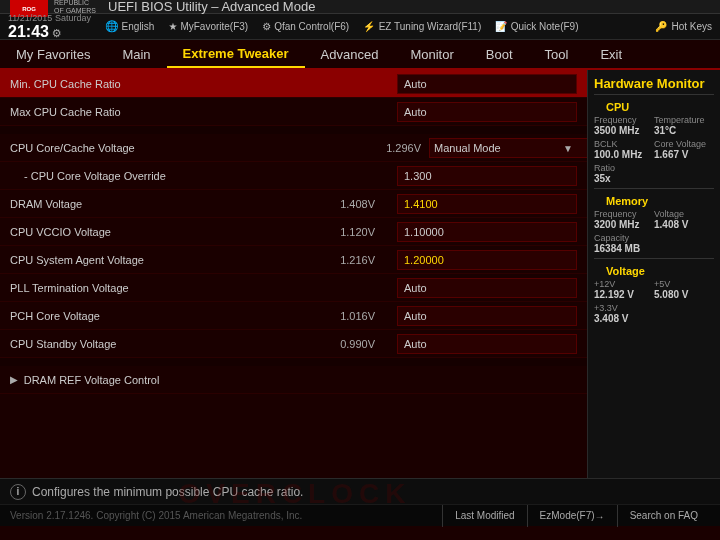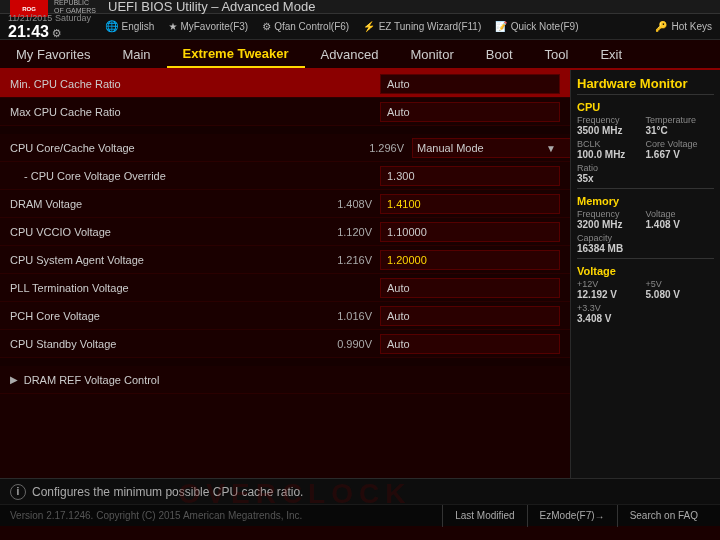--- a/index.html
+++ b/index.html
@@ -136,20 +136,21 @@
     }
     .setting-input {
       width: 180px;
       height: 20px;
       background: #2a0000;
       border: 1px solid #550000;
       color: #ccc;
       font-size: 11px;
       padding: 0 6px;
       outline: none;
+      margin-left: 14px;
     }
     .setting-input.yellow-text {
       color: #ffd700;
     }
     .setting-dropdown {
       width: 180px;
       height: 20px;
       background: #2a0000;
       border: 1px solid #550000;
       color: #ccc;
@@ -187,39 +188,39 @@
       cursor: pointer;
     }
     .expand-arrow {
       color: #aaa;
       margin-right: 6px;
       font-size: 10px;
     }
 
     
     .sidebar {
-      width: 150px;
+      width: 133px;
       background: #111;
       border-left: 1px solid #2a2a2a;
       padding: 6px;
       overflow-y: auto;
     }
     .sidebar-title {
       color: #ffd700;
       font-size: 13px;
       font-weight: bold;
       margin-bottom: 6px;
       padding-bottom: 3px;
       border-bottom: 1px solid #333;
     }
     .section-header {
       color: #ffd700;
       font-size: 11px;
       font-weight: bold;
-      margin: 6px 0 2px 0;
+      margin: 6px 0 2px 12px;
     }
     .hw-label {
       color: #888;
       font-size: 9px;
     }
     .hw-value {
       color: #ccc;
       font-size: 10px;
       font-weight: bold;
     }

